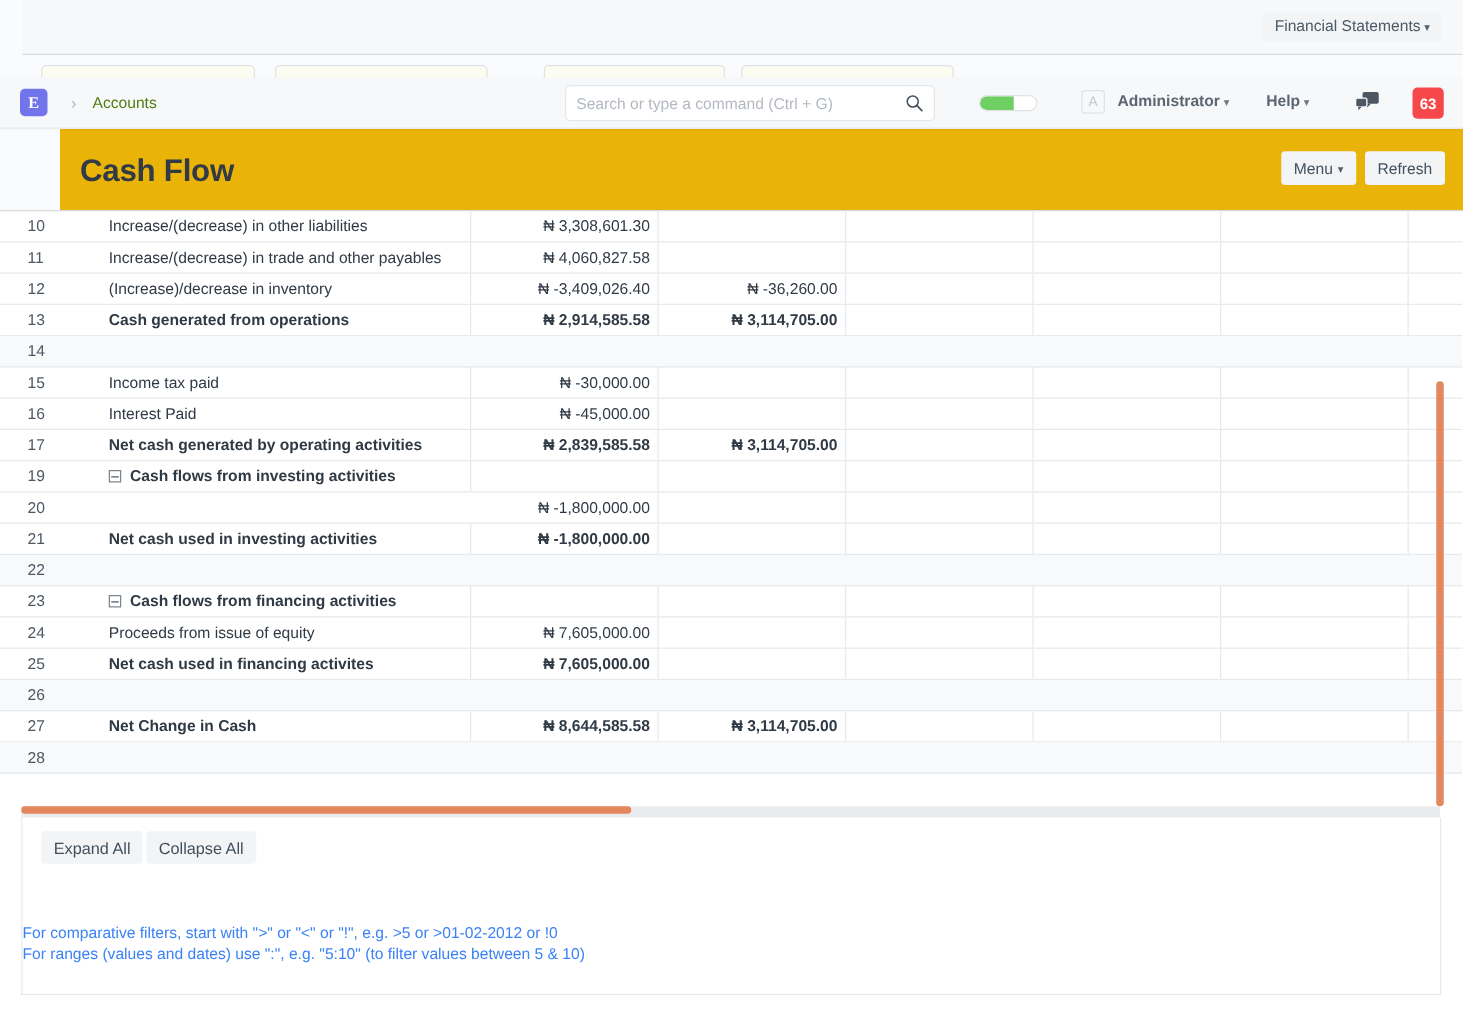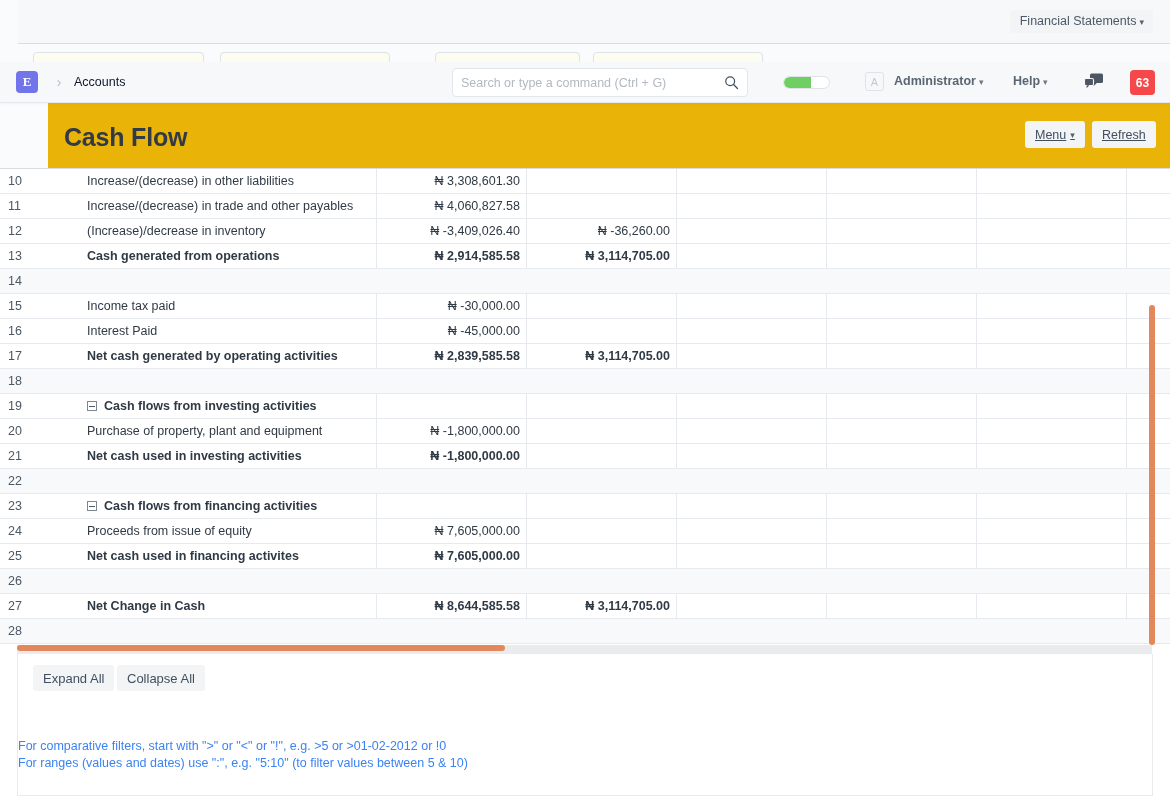--- a/index.html
+++ b/index.html
@@ -50,21 +50,21 @@
     display: flex; align-items: center; justify-content: center;
     font-family: "Liberation Serif", serif;
   }
   .nav-chevron {
     position: absolute; left: 52px; top: 12px;
     width: 14px; height: 16px; color: #b5bbc4; font-size: 14px;
     display: flex; align-items: center; justify-content: center;
   }
   .nav-breadcrumb {
     position: absolute; left: 74px; top: 13px;
-    font-size: 12.5px; color: #0f172a;
+    font-size: 12.5px; color: #4d7c0f;
   }
   .nav-search {
     position: absolute; left: 452px; top: 68px;
     width: 296px; height: 29px;
     background: #ffffff; border: 1px solid #e3e6ea; border-radius: 4px;
     z-index: 41;
   }
   .nav-search input {
     position: absolute; left: 0; top: 0; width: 268px; height: 27px;
     border: none; outline: none; background: transparent;
@@ -118,21 +118,21 @@
   .page-title {
     position: absolute; left: 16px; top: 20px;
     font-size: 25px; font-weight: bold; color: #313a45;
     letter-spacing: -0.2px;
   }
   .tb-btn {
     position: absolute; top: 121px; height: 27px;
     background: #f2f4f6; border-radius: 3px;
     font-size: 12.5px; color: #42505e;
     display: flex; align-items: center; justify-content: center;
-    padding: 0 10px; white-space: nowrap; text-decoration: underline;
+    padding: 0 10px; white-space: nowrap;
   }
   .tb-btn .caret { font-size: 9px; margin-left: 4px; color: #55616d; }
 
   
   .grid-wrap {
     position: absolute; left: 0; top: 168px; width: 1170px; height: 476px;
     overflow: hidden; background: #ffffff;
     border-top: 1px solid #d7dce1;
   }
   .grid-row {
@@ -142,21 +142,21 @@
   .grid-row.alt { background: #f7f9fb; }
   .cell {
     position: absolute; top: 0; height: 24px;
     font-size: 12.5px; color: #303a45;
     display: flex; align-items: center;
     overflow: hidden; white-space: nowrap;
     border-right: 1px solid #e6eaee;
   }
   .cell.c-num {
     left: 0; width: 77px; justify-content: flex-start;
-    padding-left: 8px; color: #4d5763; border-right: none;
+    padding-left: 22px; color: #4d5763; border-right: none;
   }
   .cell.c-label { left: 77px; width: 300px; padding-left: 10px; }
   .cell.c-val { width: 150px; justify-content: flex-end; padding-right: 6px; }
   .cell.v1 { left: 377px; text-align: center; }
   .cell.v2 { left: 527px; }
   .cell.v3 { left: 677px; }
   .cell.v4 { left: 827px; }
   .cell.v5 { left: 977px; }
   .cell.v6 { left: 1127px; width: 150px; }
   .cell.blankrow { border-right: none; }
@@ -365,50 +365,35 @@
       <div class="cell c-label bold">
         <span>Net cash generated by operating activities</span>
       </div>
       <div class="cell c-val v1 bold">₦ 2,839,585.58</div>
       <div class="cell c-val v2 bold">₦ 3,114,705.00</div>
       <div class="cell c-val v3 bold"></div>
       <div class="cell c-val v4 bold"></div>
       <div class="cell c-val v5 bold"></div>
       <div class="cell c-val v6 bold"></div>
     </div>
-    <div class="grid-row alt">
-      <div class="cell c-num">18</div>
-      <div class="cell c-label blankrow">
-        <span></span>
-      </div>
-      <div class="cell c-val v1 blankrow"></div>
-      <div class="cell c-val v2 blankrow"></div>
-      <div class="cell c-val v3 blankrow"></div>
-      <div class="cell c-val v4 blankrow"></div>
-      <div class="cell c-val v5 blankrow"></div>
-      <div class="cell c-val v6 blankrow"></div>
-    </div>
     <div class="grid-row">
       <div class="cell c-num">19</div>
       <div class="cell c-label bold">
         <span class="toggle-sq"></span>
         <span>Cash flows from investing activities</span>
       </div>
       <div class="cell c-val v1 bold"></div>
       <div class="cell c-val v2 bold"></div>
       <div class="cell c-val v3 bold"></div>
       <div class="cell c-val v4 bold"></div>
       <div class="cell c-val v5 bold"></div>
       <div class="cell c-val v6 bold"></div>
     </div>
     <div class="grid-row">
       <div class="cell c-num">20</div>
-      <div class="cell c-label indent2">
-        <span>Purchase of property, plant and equipment</span>
-      </div>
       <div class="cell c-val v1">₦ -1,800,000.00</div>
       <div class="cell c-val v2"></div>
       <div class="cell c-val v3"></div>
       <div class="cell c-val v4"></div>
       <div class="cell c-val v5"></div>
       <div class="cell c-val v6"></div>
     </div>
     <div class="grid-row">
       <div class="cell c-num">21</div>
       <div class="cell c-label bold">

